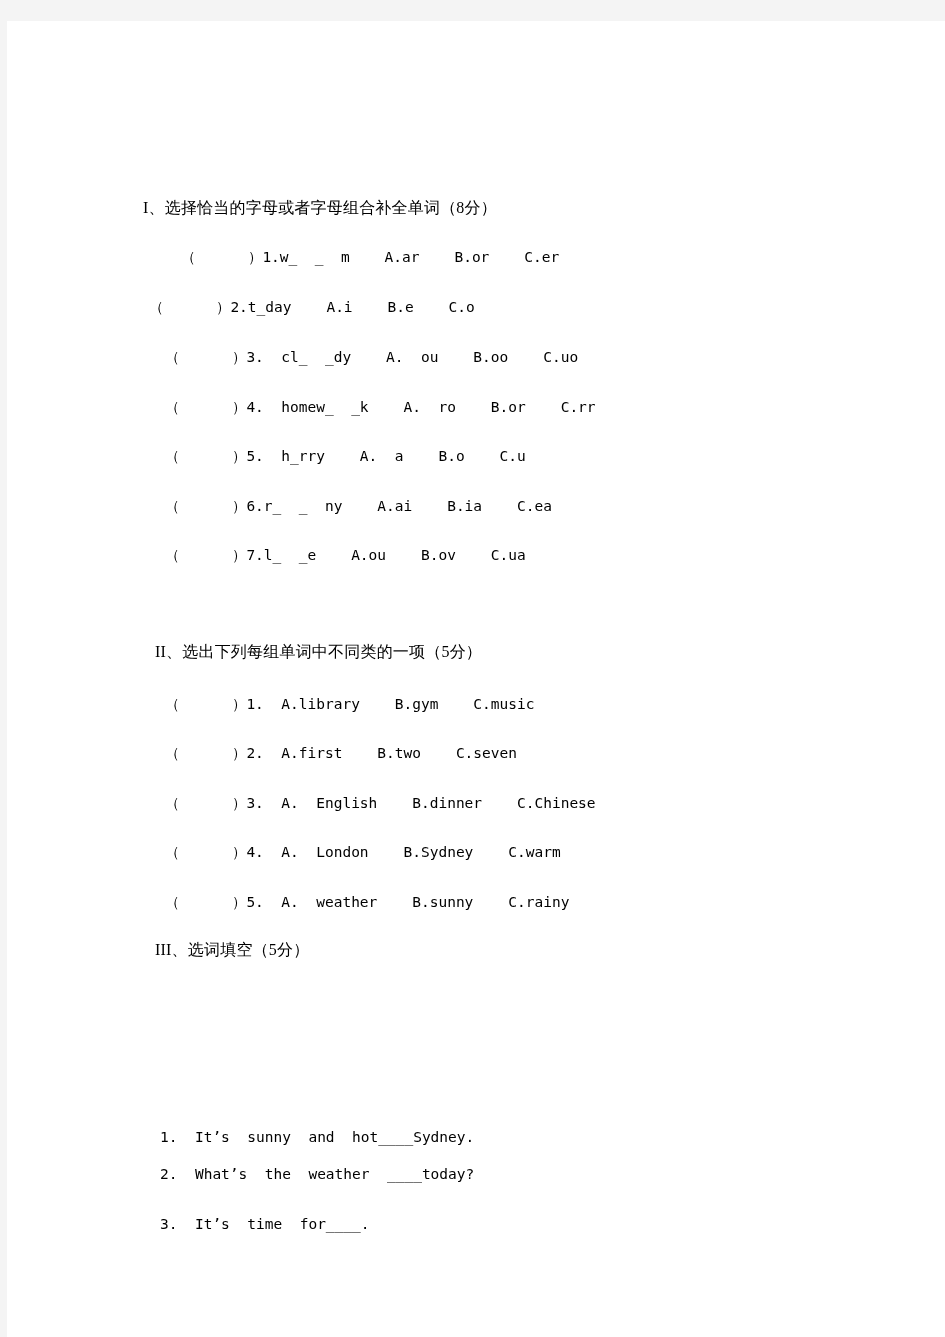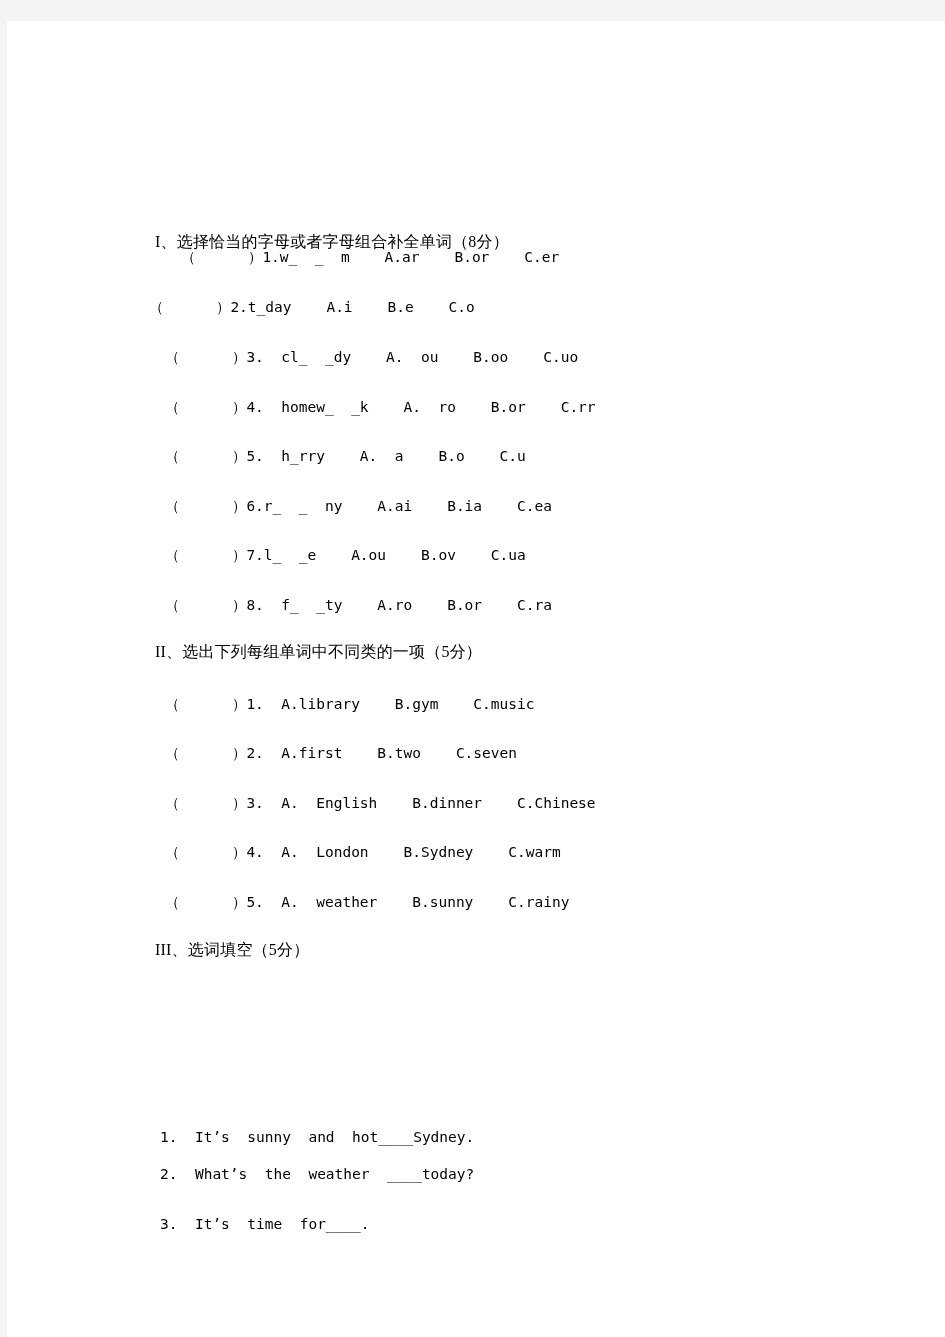--- a/index.html
+++ b/index.html
@@ -99,30 +99,29 @@
     color: #000;
     white-space: pre;
   }
 </style>
 </head>
 <body>
 
 <div class="page">
 
 
-  <div class="section-heading" style="left:148px; top:176px;margin-top:34px;">I、选择恰当的字母或者字母组合补全单词（8分）</div>
+  <div class="section-heading" style="left:136px; top:176px;">I、选择恰当的字母或者字母组合补全单词（8分）</div>
 
   <div class="q-row" style="left:174px; top:226px;">（      ）1.w_  _  m    A.ar    B.or    C.er</div>
   <div class="q-row" style="left:142px; top:276px;">（      ）2.t_day    A.i    B.e    C.o</div>
   <div class="q-row" style="left:158px; top:326px;">（      ）3.  cl_  _dy    A.  ou    B.oo    C.uo</div>
   <div class="q-row" style="left:158px; top:376px;">（      ）4.  homew_  _k    A.  ro    B.or    C.rr</div>
   <div class="q-row" style="left:158px; top:425px;">（      ）5.  h_rry    A.  a    B.o    C.u</div>
   <div class="q-row" style="left:158px; top:475px;">（      ）6.r_  _  ny    A.ai    B.ia    C.ea</div>
   <div class="q-row" style="left:158px; top:524px;">（      ）7.l_  _e    A.ou    B.ov    C.ua</div>
-  <div class="q-row" style="left:158px; top:574px;">（      ）8.  f_  _ty    A.ro    B.or    C.ra</div>
 
   <div class="section-heading" style="left:148px; top:620px;">II、选出下列每组单词中不同类的一项（5分）</div>
 
   <div class="q-row" style="left:158px; top:673px;">（      ）1.  A.library    B.gym    C.music</div>
   <div class="q-row" style="left:158px; top:722px;">（      ）2.  A.first    B.two    C.seven</div>
   <div class="q-row" style="left:158px; top:772px;">（      ）3.  A.  English    B.dinner    C.Chinese</div>
   <div class="q-row" style="left:158px; top:821px;">（      ）4.  A.  London    B.Sydney    C.warm</div>
   <div class="q-row" style="left:158px; top:871px;">（      ）5.  A.  weather    B.sunny    C.rainy</div>
 
   <div class="section-heading" style="left:148px; top:918px;">III、选词填空（5分）</div>

